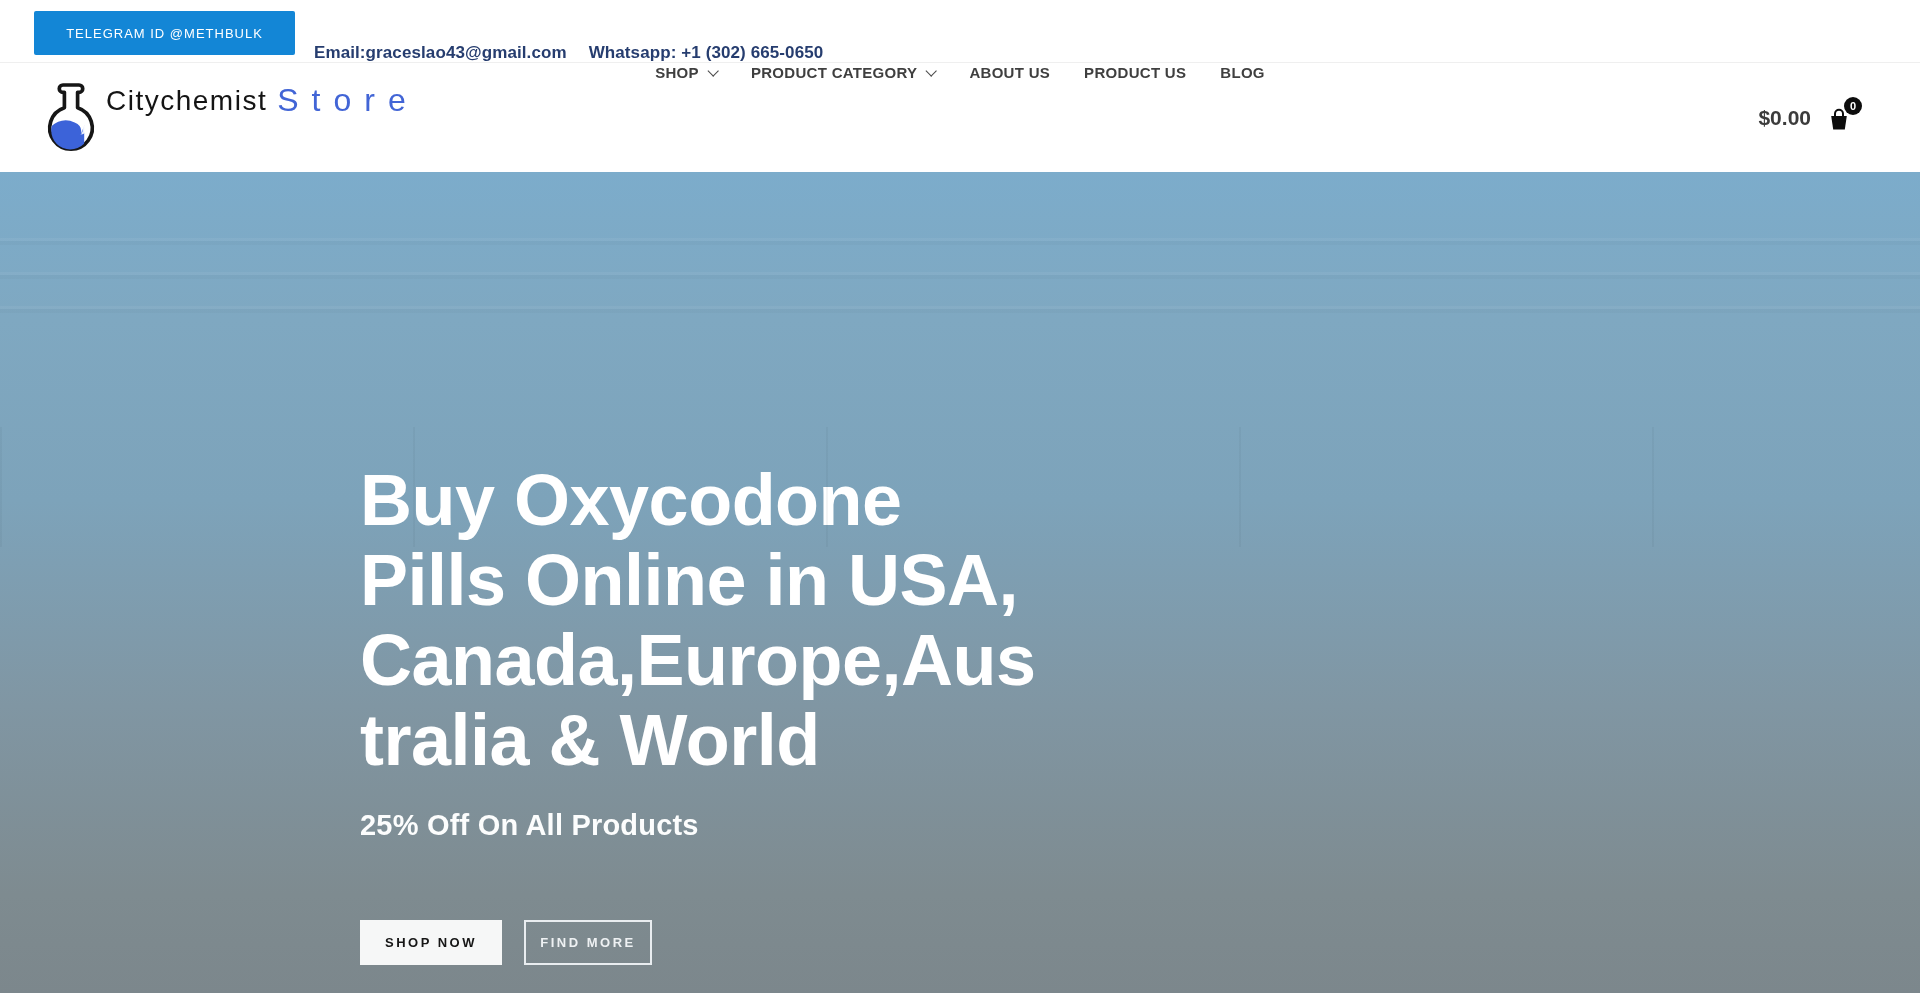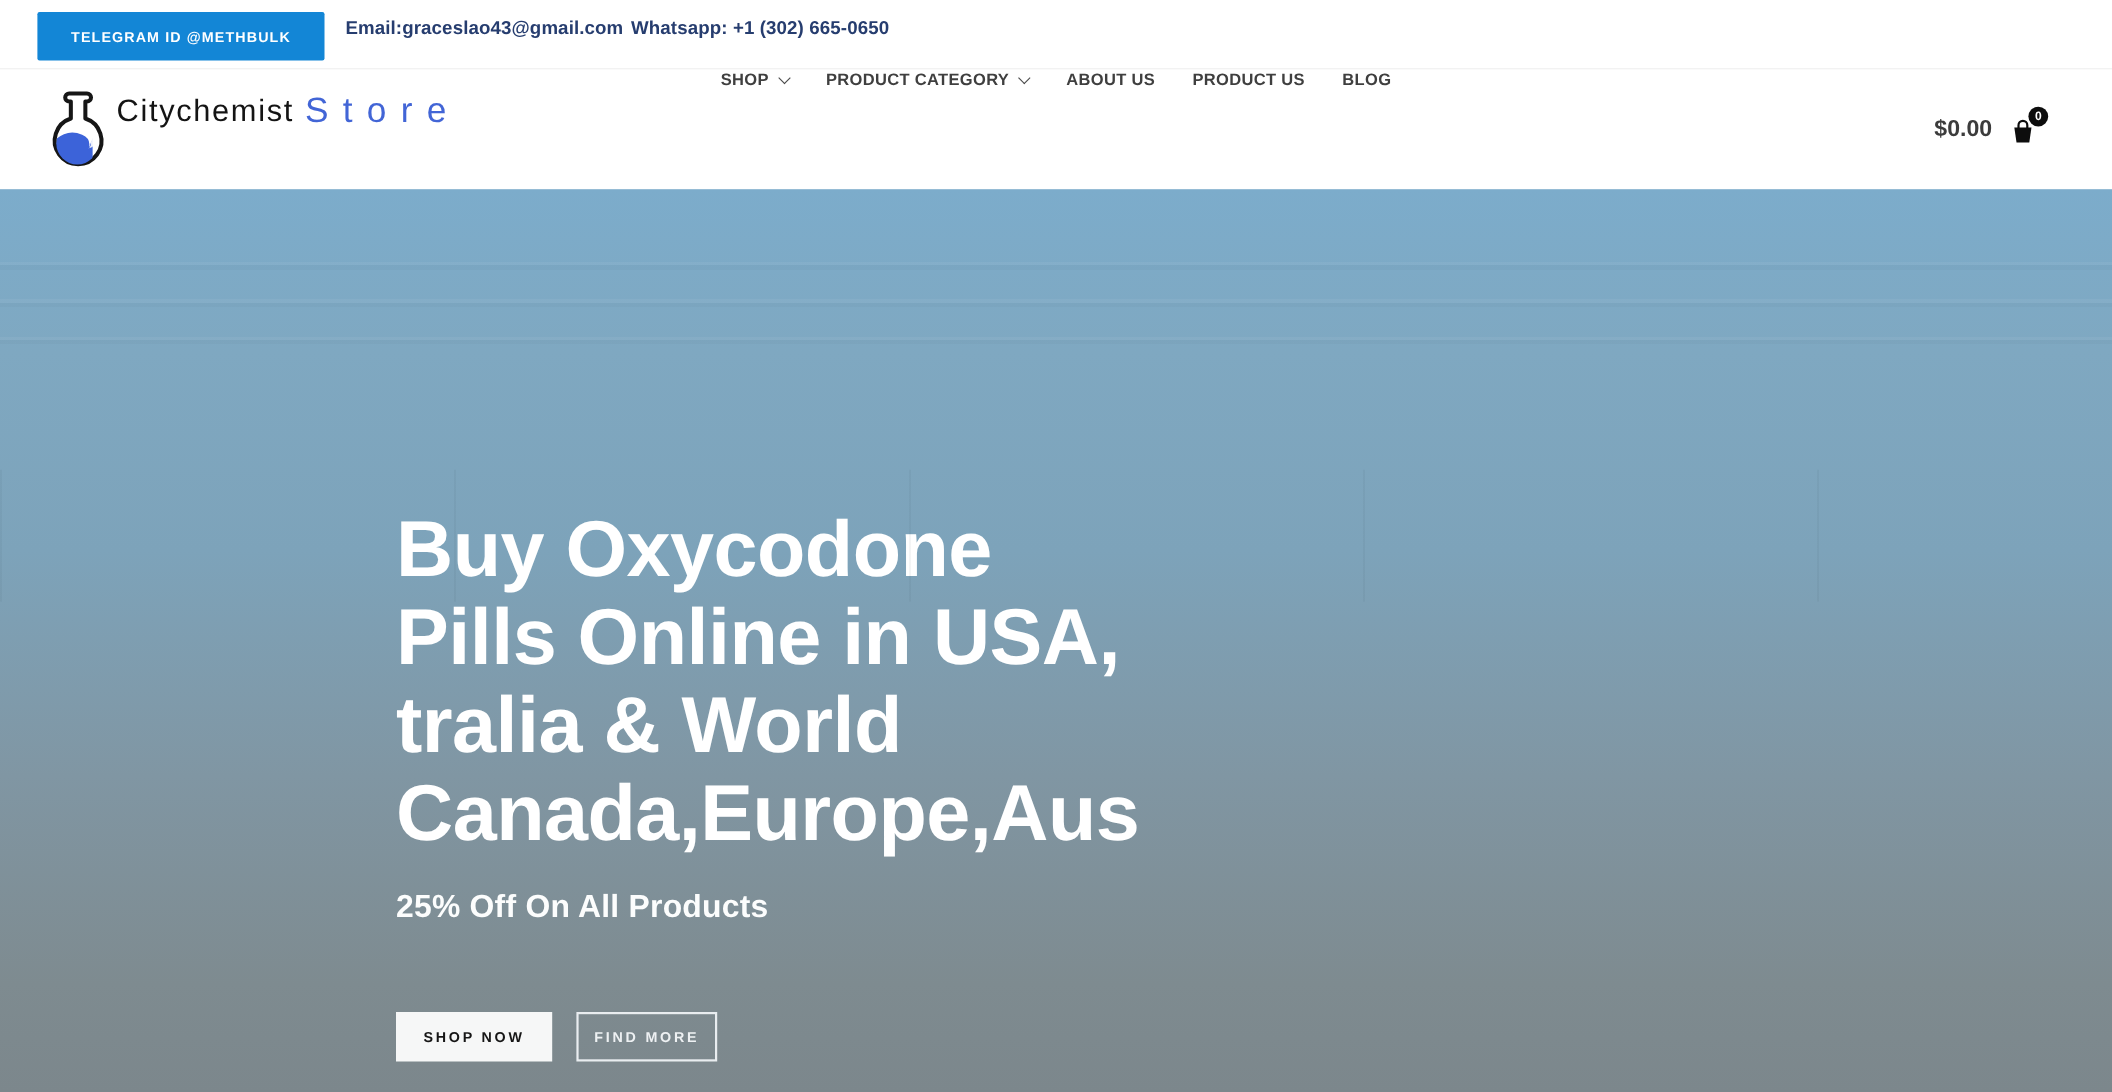--- a/index.html
+++ b/index.html
@@ -16,27 +16,27 @@
     position: absolute; top: 0; left: 0; width: 1920px; height: 63px;
     background: #ffffff; border-bottom: 1px solid #efefef;
     display: flex; align-items: center;
   }
   .tg-btn {
     position: absolute; left: 34px; top: 11px;
     width: 261px; height: 44px;
     background: #1386d6; color: #ffffff;
     border: none; border-radius: 2px;
     font-family: "Liberation Sans", sans-serif;
-    font-size: 13px; font-weight: 700; letter-spacing: 1px;
+    font-size: 13px; font-weight: 400; letter-spacing: 1px;
     display: flex; align-items: center; justify-content: center;
     cursor: pointer;
   }
   .contact-row {
     position: absolute; left: 314px; top: 0; height: 63px;
-    display: flex; align-items: flex-start; gap: 7px; margin-top: 16px;
+    display: flex; align-items: flex-end; gap: 22px;
   }
   .contact-item {
     color: #263d6f; font-size: 17px; font-weight: 700;
     letter-spacing: 0.1px;
   }
 
   
   .header {
     position: absolute; top: 64px; left: 0; width: 1920px; height: 108px;
     background: #ffffff;
@@ -208,22 +208,22 @@
       </span>
     </div>
   </div>
 
   <div class="hero">
     <div class="hero-content">
 
       <h1 class="hero-title">
         <div>Buy Oxycodone</div>
         <div>Pills Online in USA,</div>
+        <div>Canada,Europe,Aus</div>
         <div>tralia &amp; World</div>
-        <div>Canada,Europe,Aus</div>
       </h1>
 
       <div class="hero-sub">25% Off On All Products</div>
 
       <div class="hero-buttons">
         <button class="btn-shop">SHOP NOW</button>
         <button class="btn-find">FIND MORE</button>
       </div>
 
     </div>

